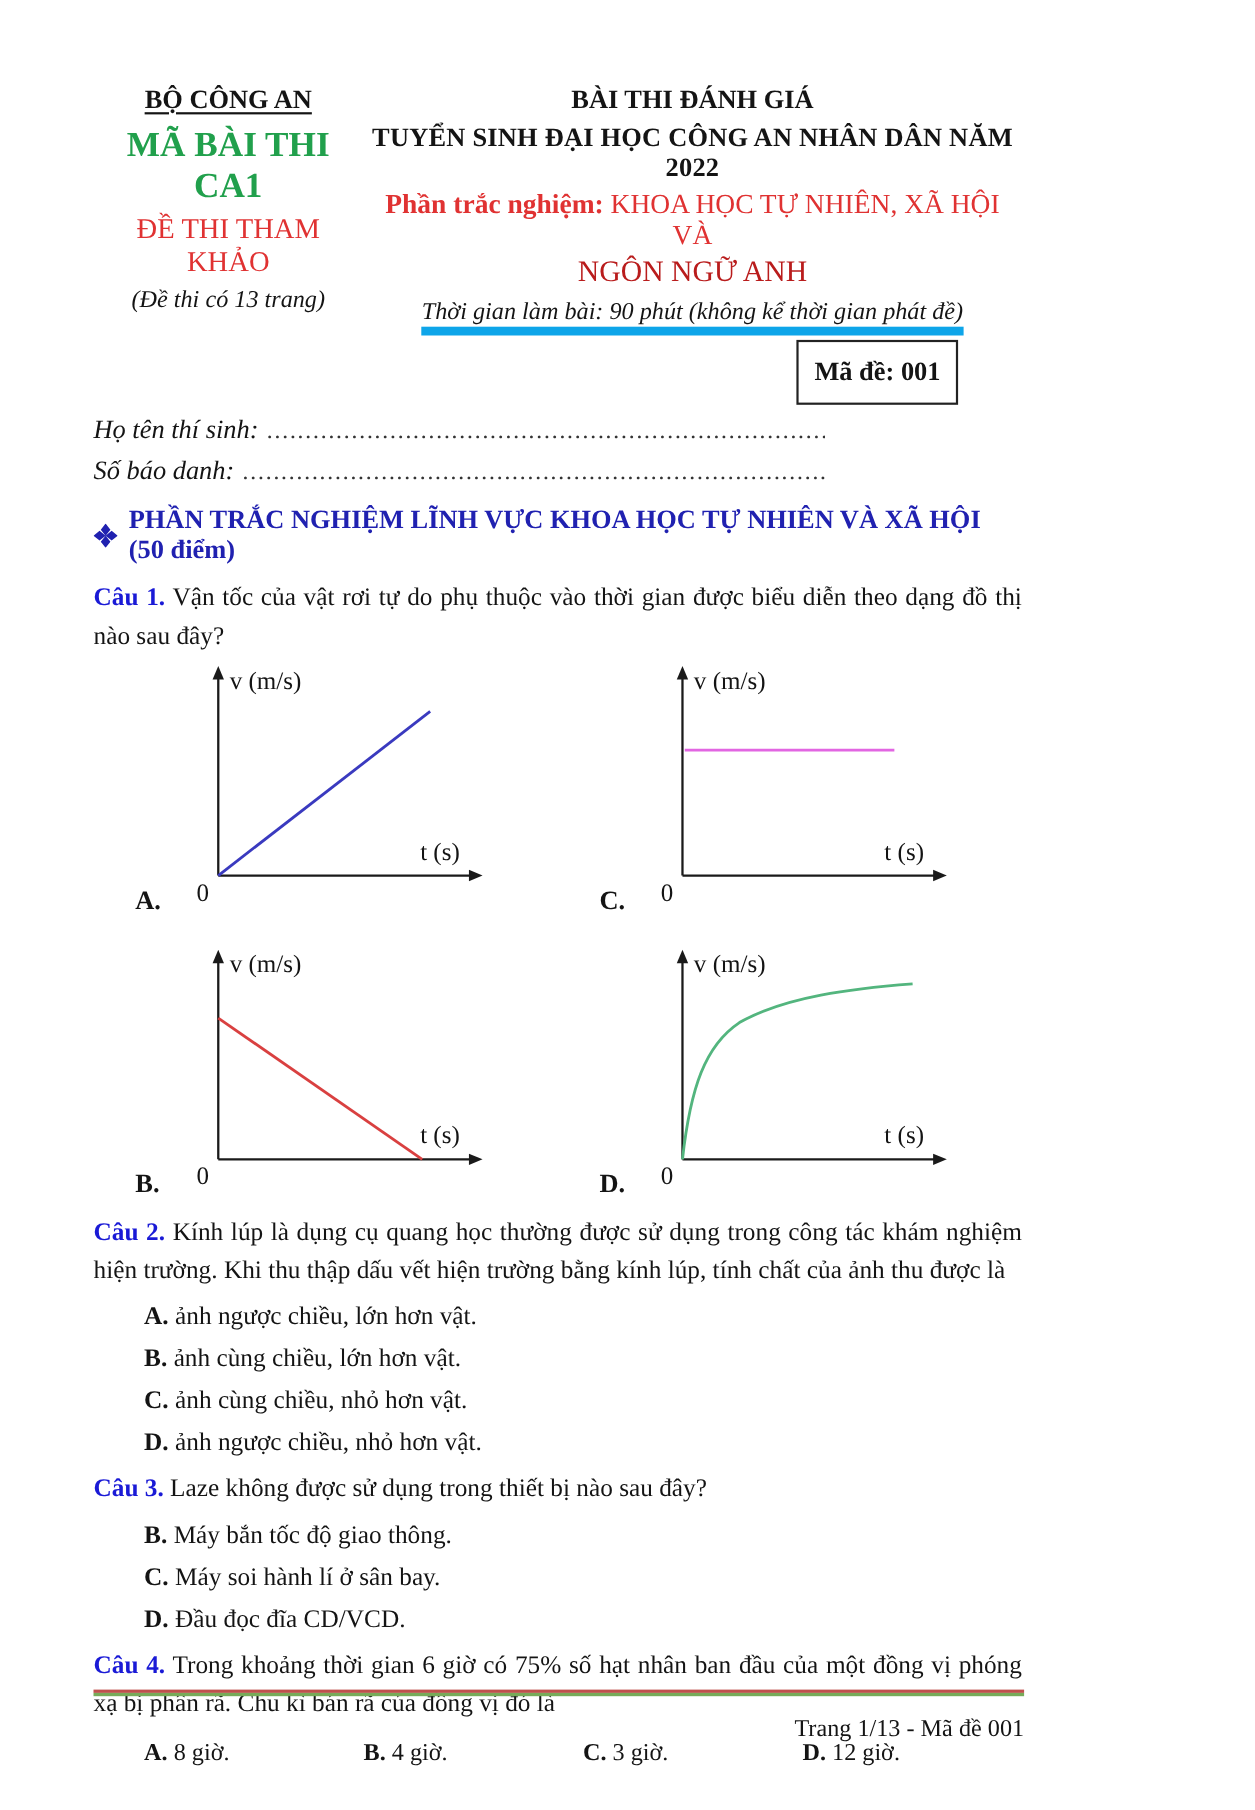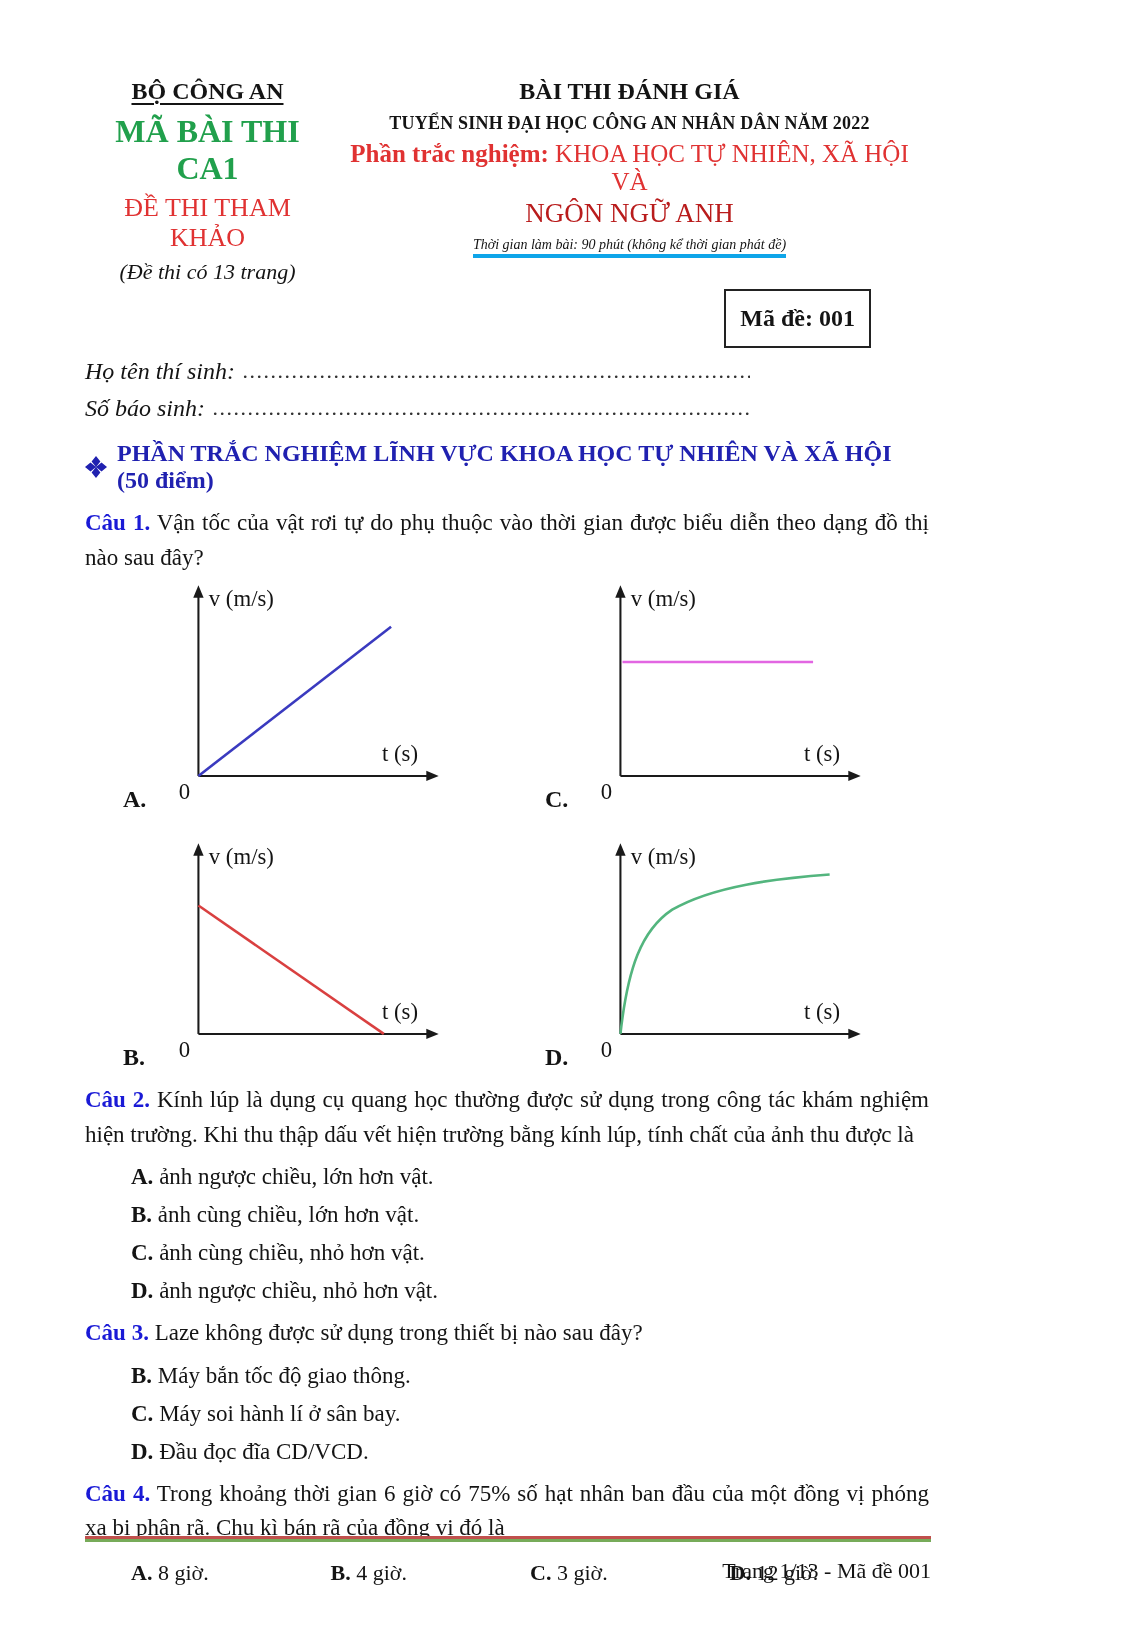--- a/index.html
+++ b/index.html
@@ -15,26 +15,26 @@
 
   
   .header{display:flex;}
   .header-left{width:245px;text-align:center;flex-shrink:0;}
   .header-right{flex:1;text-align:center;}
   .h-agency{font-weight:bold;font-size:24px;text-decoration:underline;text-underline-offset:4px;}
   .h-code{font-weight:bold;font-size:32px;color:#21a04c;margin-top:8px;}
   .h-type{font-size:26px;color:#e03232;margin-top:6px;}
   .h-note{font-style:italic;font-size:22px;margin-top:6px;}
   .h-title{font-weight:bold;font-size:24px;}
-  .h-sub{font-weight:bold;font-size:18px;margin-top:8px;letter-spacing:0.2px;}
+  .h-sub{font-weight:bold;font-size:24px;margin-top:8px;letter-spacing:0.2px;}
   .h-line3{font-size:25px;margin-top:6px;color:#e03232;}
   .h-line3 .lbl{font-weight:bold;}
   .h-line4{font-size:27px;color:#b91c1c;margin-top:2px;}
-  .h-dur{font-style:italic;font-size:14px;margin-top:8px;display:inline-block;
-         border-bottom:4px solid #0ea5e9;padding-bottom:1px;}
+  .h-dur{font-style:italic;font-size:22px;margin-top:8px;display:inline-block;
+         border-bottom:8px solid #0ea5e9;padding-bottom:1px;}
 
   
   .codebox-row{text-align:right;margin-top:4px;margin-right:58px;}
   .codebox{display:inline-block;border:2px solid #222;padding:14px 14px;
            font-weight:bold;font-size:24px;}
 
   
   .cand{display:flex;align-items:flex-start;width:665px;font-style:italic;
         font-size:24px;margin-top:10px;}
   .cand .lbl{white-space:nowrap;margin-right:8px;}
@@ -98,21 +98,21 @@
 
     <div class="codebox-row">
       <span class="codebox">Mã đề: 001</span>
     </div>
 
     <div class="cand">
       <span class="lbl">Họ tên thí sinh:</span>
       <span class="dots">.....................................................................................................................................................</span>
     </div>
     <div class="cand">
-      <span class="lbl">Số báo sinh:</span>
+      <span class="lbl">Số báo danh:</span>
       <span class="dots">.....................................................................................................................................................</span>
     </div>
 
     <div class="sec-head">
       <span class="bullet">
         <svg width="22" height="22" viewBox="0 0 20 20">
           <path fill="#2021b0" d="M10 0 L14 5 L10 10 L6 5 Z M10 10 L14 15 L10 20 L6 15 Z M0 10 L5 6 L10 10 L5 14 Z M10 10 L15 6 L20 10 L15 14 Z"></path>
         </svg>
       </span>
       <span>PHẦN TRẮC NGHIỆM LĨNH VỰC KHOA HỌC TỰ NHIÊN VÀ XÃ HỘI (50 điểm)</span>

